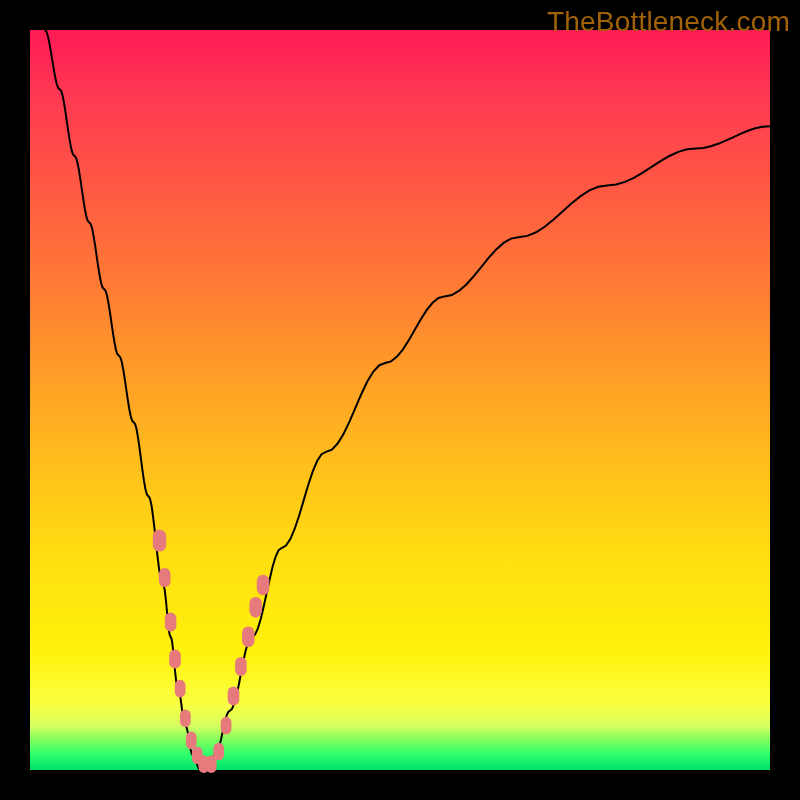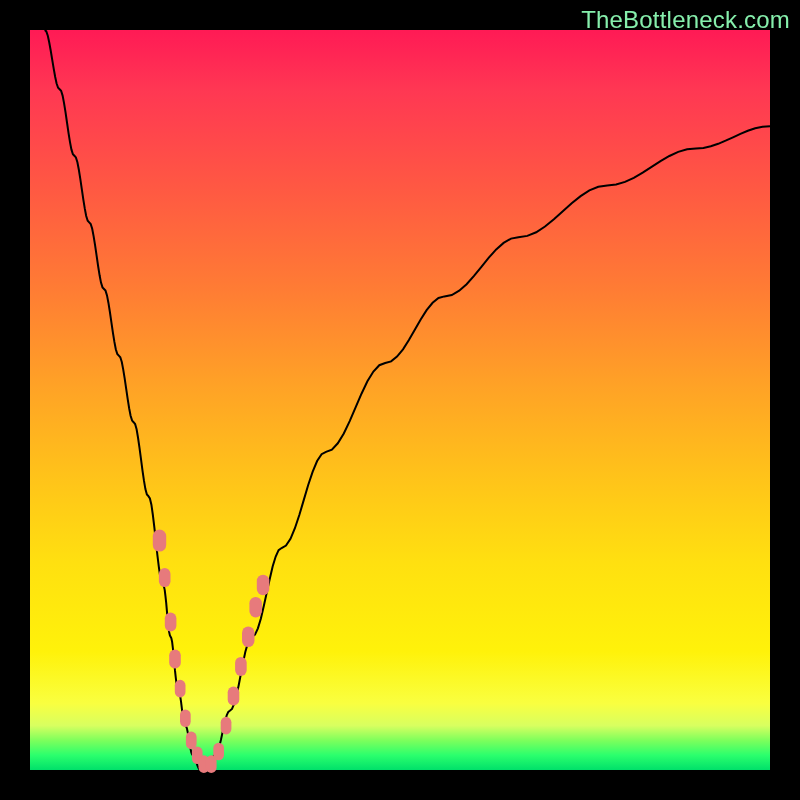--- a/index.html
+++ b/index.html
@@ -40,22 +40,22 @@
       #d8ff60 94%,
       #7dff5c 96%,
       #2bff6d 98%,
       #00e06a 100%
     );
   }
   .watermark {
     position: absolute;
     top: 6px;
     right: 10px;
-    color: #86efac;
-    font-size: 24px;
+    color: #a16207;
+    font-size: 28px;
     letter-spacing: 0.2px;
     font-weight: 400;
     user-select: none;
   }
   svg.curve {
     position: absolute;
     left: 0;
     top: 0;
     width: 740px;
     height: 740px;

